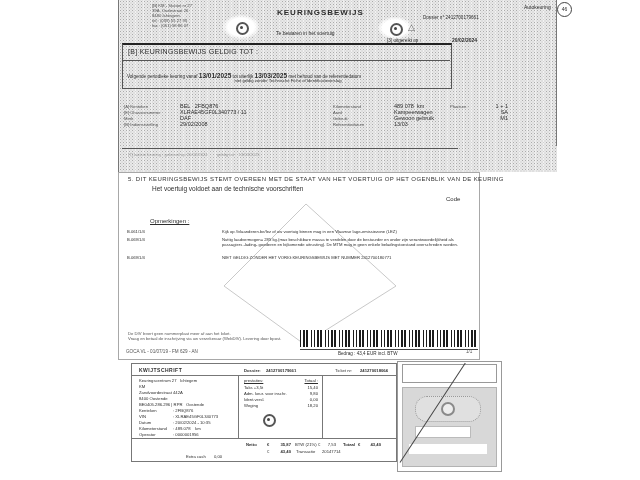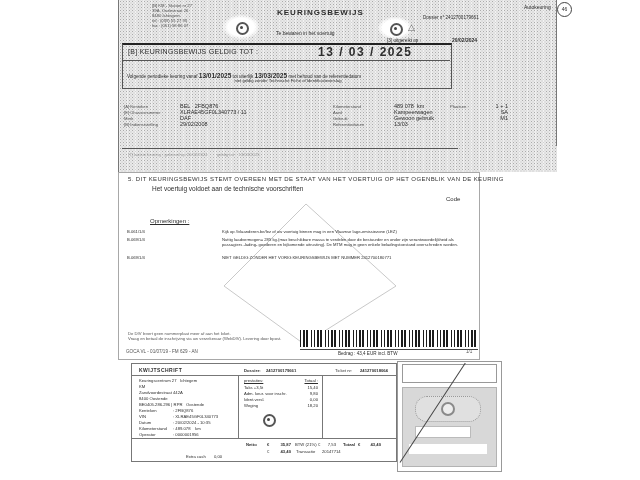--- a/index.html
+++ b/index.html
@@ -69,21 +69,20 @@
   <div class="abs badge f5" style="left:557px;top:2px;width:13px;height:13px;line-height:13px;">46</div>
   <div class="abs f45" style="left:423px;top:15px;">Dossier n° 2412700179661</div>
   <div class="abs eye" style="left:378px;top:17px;width:34px;height:22px;"></div>
   <div class="abs" style="left:408px;top:22px;font-size:9px;color:#666;">△</div>
   <div class="abs f45" style="left:387px;top:38px;">[3] uitgereikt op :</div>
   <div class="abs f5 b" style="left:452px;top:37px;">20/02/2024</div>
 
   <div class="abs box" style="left:122px;top:43px;width:328px;height:43px;border-top:2px solid #222;"></div>
   <div class="abs hline" style="left:122px;top:60px;width:328px;"></div>
   <div class="abs f7" style="left:128px;top:48px;letter-spacing:.3px;">[B] KEURINGSBEWIJS GELDIG TOT :</div>
-  <div class="abs b" style="left:318px;top:45px;font-size:12px;letter-spacing:1.5px;">13 / 03 / 2025</div>
 
   <div class="abs pre" style="left:127px;top:64px;width:322px;"><span class="f45">Volgende periodieke keuring vanaf </span><span class="f65 b">13/01/2025</span><span class="f45"> tot uiterlijk </span><span class="f65 b">13/03/2025</span><span class="f45"> met behoud van de referentiedatum</span></div>
   <div class="abs f40" style="left:127px;top:78px;width:322px;text-align:center;">niet geldig zonder Technische Fiche of Identificatieverslag</div>
 
   <div class="abs f40 dim" style="left:124px;top:104px;">[A] Kenteken</div>
   <div class="abs f55 pre" style="left:180px;top:103px;">BEL   2FBQ876</div>
   <div class="abs f40 dim" style="left:124px;top:110px;">[E] Chassisnummer</div>
   <div class="abs f55 pre" style="left:180px;top:109px;">XLRAE45GF0L340773 / 11</div>
   <div class="abs f40 dim" style="left:124px;top:116px;">Merk</div>
   <div class="abs f55 pre" style="left:180px;top:115px;">DAF</div>

